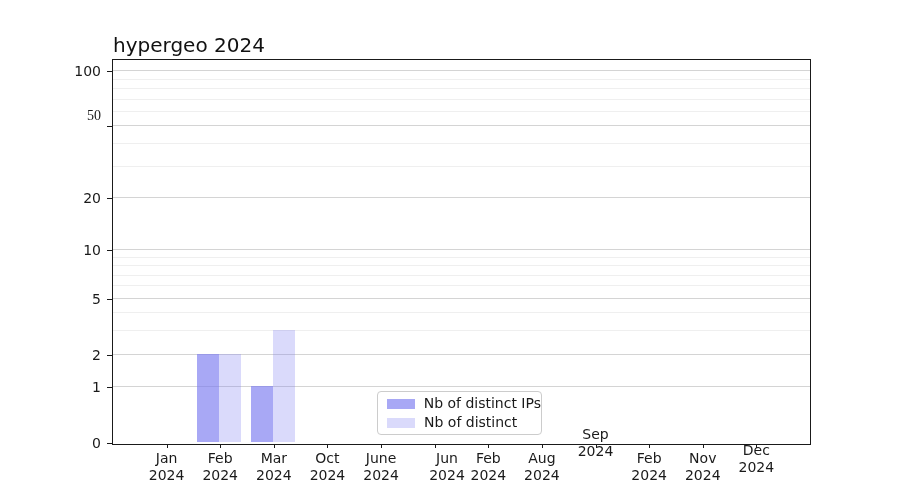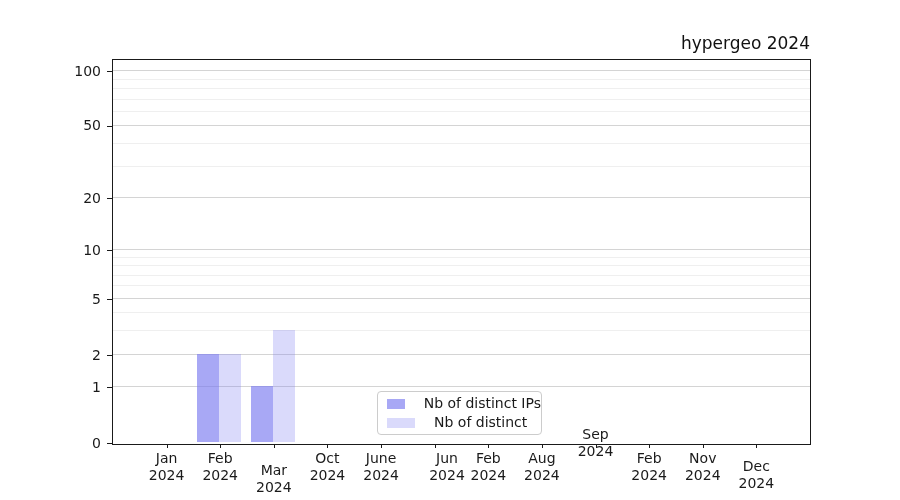--- a/index.html
+++ b/index.html
@@ -2,22 +2,22 @@
 <html><head>
 <meta charset="utf-8">
 <style>
   html,body{margin:0;padding:0;background:#ffffff;}
   #fig{
     position:relative;width:900px;height:500px;background:#ffffff;
     font-family:"DejaVu Sans","Liberation Sans",sans-serif;color:#1a1a1a;
     overflow:hidden;
   }
   #chart-title{
-    position:absolute;left:113px;top:33px;width:697px;text-align:right;
-    font-size:17px;color:#111;
+    position:absolute;left:113px;top:33px;width:697px;text-align:left;
+    font-size:20px;color:#111;
   }
   #plot{
     position:absolute;left:112px;top:59px;width:697px;height:384px;
     border:1px solid #1a1a1a;background:#ffffff;overflow:hidden;
   }
   .grid{position:absolute;left:0;width:697px;height:1px;}
   .grid.major{background:#d4d4d4;}
   .grid.minor{background:#efefef;}
   .bar{position:absolute;}
   .ytick-mark{position:absolute;width:5px;height:1px;background:#1a1a1a;}
@@ -27,21 +27,21 @@
   .xtick-mark{position:absolute;width:1px;height:4px;background:#1a1a1a;}
   .xtick-label{
     position:absolute;width:80px;text-align:center;font-size:14px;line-height:17px;
   }
   #legend{
     position:absolute;left:377px;top:391px;width:165px;height:44px;
     background:rgba(255,255,255,0.9);border:1px solid #cccccc;border-radius:4px;
     display:flex;flex-direction:column;justify-content:center;gap:4px;
     padding-left:9px;box-sizing:border-box;
   }
-  .legend-row{display:flex;align-items:center;gap:19px;}
+  .legend-row{display:flex;align-items:center;gap:9px;}
   .swatch{width:28px;height:10px;display:inline-block;}
   .legend-label{font-size:14px;line-height:15px;white-space:nowrap;}
 </style>
 </head>
 <body>
 
 <div id="fig">
   <div id="chart-title">hypergeo 2024</div>
   <div id="plot">
       <div class="grid minor" style="top: 270.403px;"></div>
@@ -75,35 +75,35 @@
       <div class="ytick-label" style="left: 41px; top: 380.202px;">1</div>
       <div class="ytick-mark" style="left: 107px; top: 354.562px;"></div>
       <div class="ytick-label" style="left: 41px; top: 347.562px;">2</div>
       <div class="ytick-mark" style="left: 107px; top: 298.763px;"></div>
       <div class="ytick-label" style="left: 41px; top: 291.763px;">5</div>
       <div class="ytick-mark" style="left: 107px; top: 249.969px;"></div>
       <div class="ytick-label" style="left: 41px; top: 242.969px;">10</div>
       <div class="ytick-mark" style="left: 107px; top: 197.916px;"></div>
       <div class="ytick-label" style="left: 41px; top: 190.916px;">20</div>
       <div class="ytick-mark" style="left: 107px; top: 126.488px;"></div>
-      <div class="ytick-label" style="left: 41px; top: 118px;">50</div>
+      <div class="ytick-label" style="left: 41px; top: 109px; font-family: Liberation Serif, serif;">50</div>
       <div class="ytick-mark" style="left: 107px; top: 71.4828px;"></div>
       <div class="ytick-label" style="left: 41px; top: 64.4828px;">100</div>
       <div class="xtick-mark" style="left: 166.615px; top: 444px;"></div>
       <div class="xtick-label" style="left: 126.615px; top: 450px;">
         <div>Jan</div>
         <div>2024</div>
       </div>
       <div class="xtick-mark" style="left: 220.231px; top: 444px;"></div>
       <div class="xtick-label" style="left: 180.231px; top: 450px;">
         <div>Feb</div>
         <div>2024</div>
       </div>
       <div class="xtick-mark" style="left: 273.846px; top: 444px;"></div>
-      <div class="xtick-label" style="left: 233.846px; top: 450px; margin-top: 12px;">
+      <div class="xtick-label" style="left: 233.846px; top: 450px;">
         <div>Mar</div>
         <div>2024</div>
       </div>
       <div class="xtick-mark" style="left: 327.462px; top: 444px;"></div>
       <div class="xtick-label" style="left: 287.462px; top: 450px;">
         <div>Oct</div>
         <div>2024</div>
       </div>
       <div class="xtick-mark" style="left: 381.077px; top: 444px;"></div>
       <div class="xtick-label" style="left: 341.077px; top: 450px;">
@@ -134,21 +134,21 @@
       <div class="xtick-label" style="left: 609.154px; top: 450px;">
         <div>Feb</div>
         <div>2024</div>
       </div>
       <div class="xtick-mark" style="left: 702.769px; top: 444px;"></div>
       <div class="xtick-label" style="left: 662.769px; top: 450px;">
         <div>Nov</div>
         <div>2024</div>
       </div>
       <div class="xtick-mark" style="left: 756.385px; top: 444px;"></div>
-      <div class="xtick-label" style="left: 716.385px; top: 458px;">
+      <div class="xtick-label" style="left: 716.385px; top: 442px;">
         <div>Dec</div>
         <div>2024</div>
       </div>
     </div>
   <div id="legend">
     <div class="legend-row">
       <span class="swatch" style="background: rgba(122, 122, 240, 0.65);"></span>
       <span class="legend-label">Nb of distinct IPs</span>
     </div>
     <div class="legend-row">

